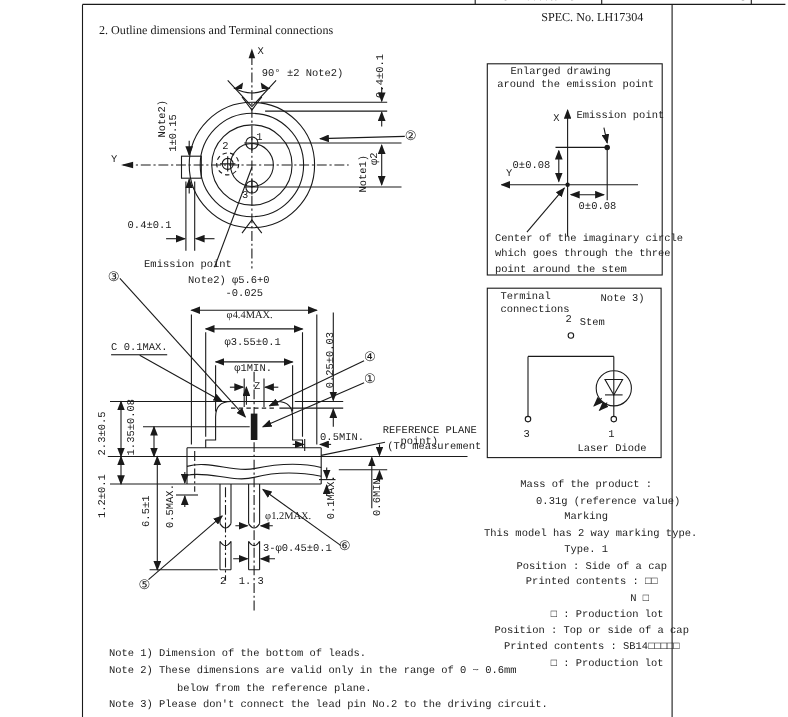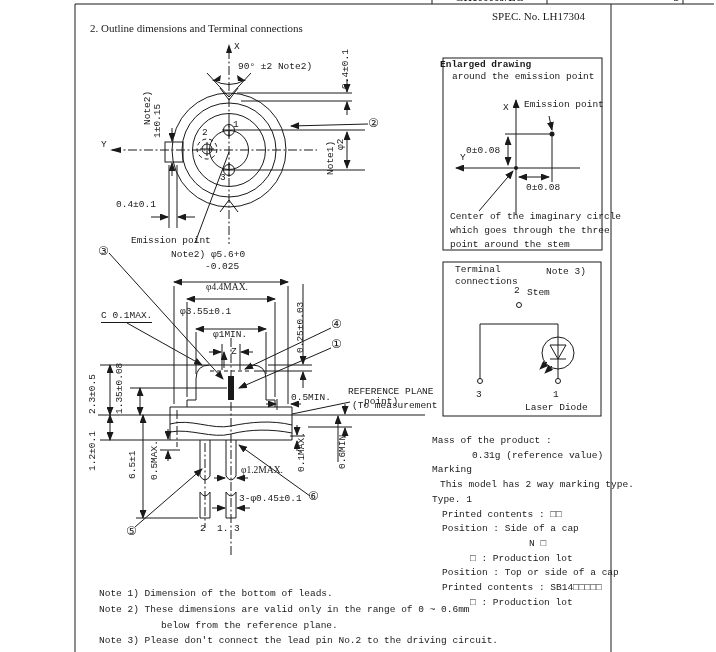--- a/index.html
+++ b/index.html
@@ -191,21 +191,21 @@
 <div class="lbl" style="left:233px;top:120px;">1</div>
 <div class="lbl" style="left:202px;top:128px;">2</div>
 <div class="lbl" style="left:220px;top:173px;">3</div>
 <div class="lbl" style="left:116px;top:200px;">0.4±0.1</div>
 <div class="lbl" style="left:131px;top:236px;">Emission point</div>
 <div class="lbl circ" style="left:98px;top:245px;">③</div>
 
 <div class="lbl" style="left:171px;top:250px;">Note2) φ5.6+0</div>
 <div class="lbl" style="left:205px;top:262px;">-0.025</div>
 <div class="lbl" style="left:206px;top:282px;font-family:Liberation Serif, serif;">φ4.4MAX.</div>
-<div class="lbl" style="left:180px;top:307px;text-align:right;">φ3.55±0.1</div>
+<div class="lbl" style="left:204px;top:307px;text-align:right;">φ3.55±0.1</div>
 <div class="lbl" style="left:213px;top:330px;">φ1MIN.</div>
 <div class="lbl" style="left:231px;top:347px;">Z</div>
 <div class="lbl underl" style="left:101px;top:311px;">C  0.1MAX.</div>
 <div class="lbl rot" style="left:296px;top:353px;">0.25±0.03</div>
 <div class="lbl circ" style="left:331px;top:318px;">④</div>
 <div class="lbl circ" style="left:331px;top:338px;">①</div>
 <div class="lbl rot" style="left:88px;top:414px;">2.3±0.5</div>
 <div class="lbl rot" style="left:115px;top:414px;">1.35±0.08</div>
 <div class="lbl rot" style="left:88px;top:471px;">1.2±0.1</div>
 <div class="lbl rot" style="left:128px;top:479px;">6.5±1</div>
@@ -216,48 +216,48 @@
 <div class="lbl" style="left:364px;top:397px;">point)</div>
 <div class="lbl rot" style="left:338px;top:469px;">0.6MIN.</div>
 <div class="lbl rot" style="left:297px;top:472px;">0.1MAX.</div>
 <div class="lbl" style="left:241px;top:465px;font-family:Liberation Serif, serif;">φ1.2MAX.</div>
 <div class="lbl" style="left:239px;top:494px;">3-φ0.45±0.1</div>
 <div class="lbl circ" style="left:308px;top:490px;">⑥</div>
 <div class="lbl circ" style="left:126px;top:525px;">⑤</div>
 <div class="lbl" style="left:200px;top:524px;">2</div>
 <div class="lbl" style="left:217px;top:524px;">1. 3</div>
 
-<div class="lbl" style="left:440px;top:60px;font-weight:bold;">Enlarged drawing</div>
+<div class="lbl" style="left:464px;top:60px;">Enlarged drawing</div>
 <div class="lbl" style="left:452px;top:72px;">around the emission point</div>
 <div class="lbl" style="left:503px;top:103px;">X</div>
 <div class="lbl" style="left:524px;top:100px;">Emission point</div>
 <div class="lbl" style="left:460px;top:153px;">Y</div>
 <div class="lbl" style="left:466px;top:146px;">0±0.08</div>
 <div class="lbl" style="left:526px;top:183px;">0±0.08</div>
 <div class="lbl" style="left:450px;top:212px;">Center of the imaginary circle</div>
 <div class="lbl" style="left:450px;top:226px;">which goes through the three</div>
 <div class="lbl" style="left:450px;top:240px;">point around the stem</div>
 
 <div class="lbl" style="left:455px;top:265px;">Terminal</div>
 <div class="lbl" style="left:455px;top:277px;">connections</div>
 <div class="lbl" style="left:546px;top:267px;">Note 3)</div>
 <div class="lbl" style="left:514px;top:286px;">2</div>
 <div class="lbl" style="left:527px;top:288px;">Stem</div>
 <div class="lbl" style="left:476px;top:390px;">3</div>
 <div class="lbl" style="left:553px;top:390px;">1</div>
 <div class="lbl" style="left:525px;top:403px;">Laser Diode</div>
 
-<div class="lbl tblock" style="left:432px;top:434px;">
+<div class="lbl tblock" style="left:432px;top:434px;text-align:center;">
   <div style="padding-left:0px;">Mass of the product :</div>
   <div style="padding-left:8px;margin-left:32px;">0.31g (reference value)</div>
   <div style="padding-left:0px;">Marking</div>
   <div style="padding-left:8px;">This model has 2 way marking type.</div>
   <div style="padding-left:0px;">Type. 1</div>
+  <div style="padding-left:10px;">Position : Side of a cap</div>
   <div style="padding-left:10px;">Printed contents : □□</div>
-  <div style="padding-left:10px;">Position : Side of a cap</div>
   <div style="padding-left:97px;">N □</div>
   <div style="padding-left:38px;">□ :  Production lot</div>
   <div style="padding-left:10px;">Position : Top or side of a cap</div>
   <div style="padding-left:10px;">Printed contents :  SB14□□□□□</div>
   <div style="padding-left:38px;">□ :  Production lot</div>
 </div>
 
 <div class="lbl nblock" style="left:99px;top:586px;">
   <div style="padding-left:0px;">Note 1) Dimension of the bottom of leads.</div>
   <div style="padding-left:0px;">Note 2) These dimensions are valid only in the range of 0 ~ 0.6mm</div>

